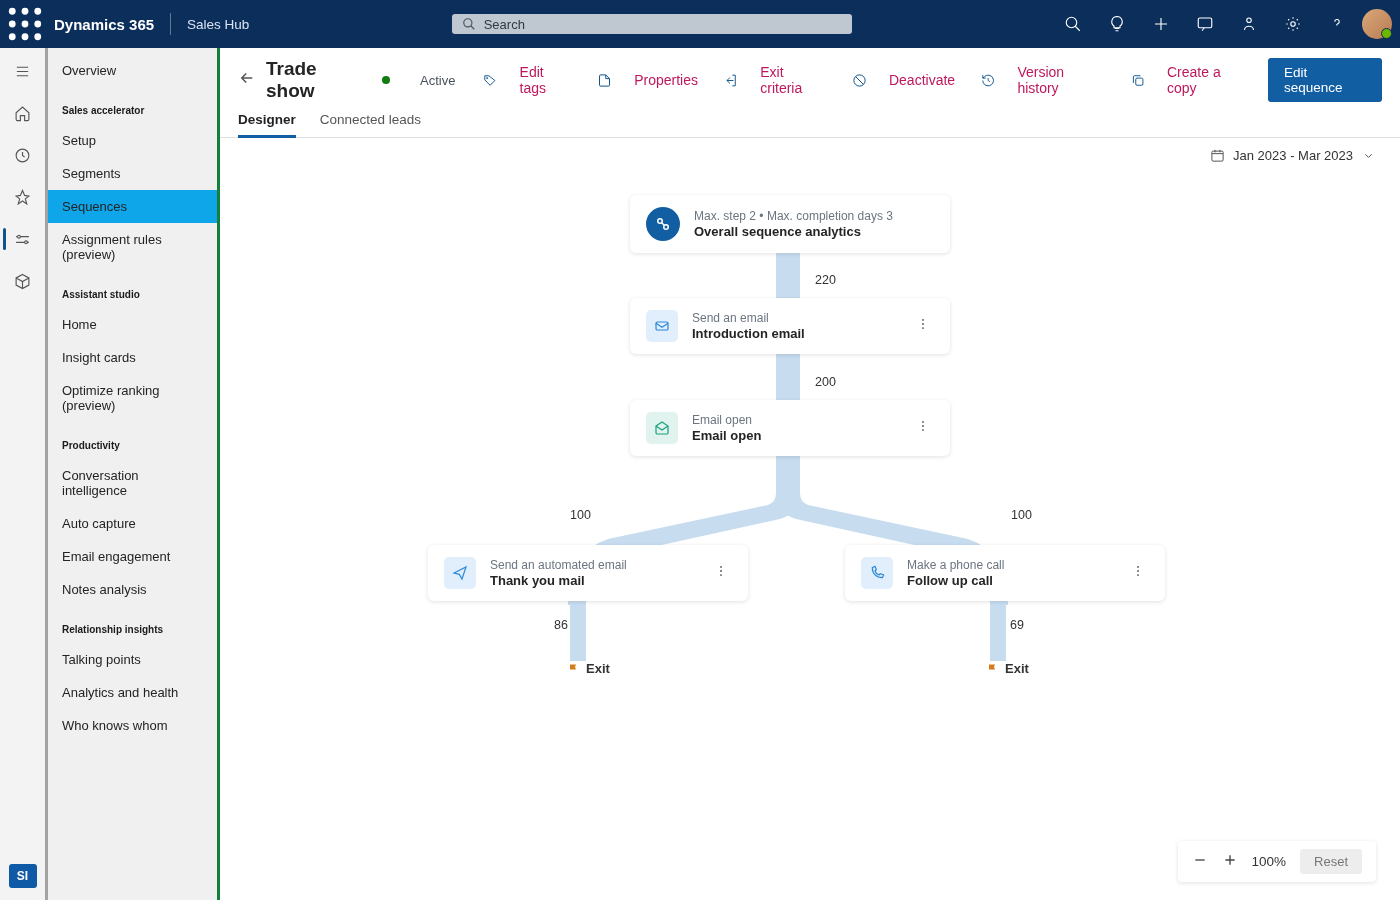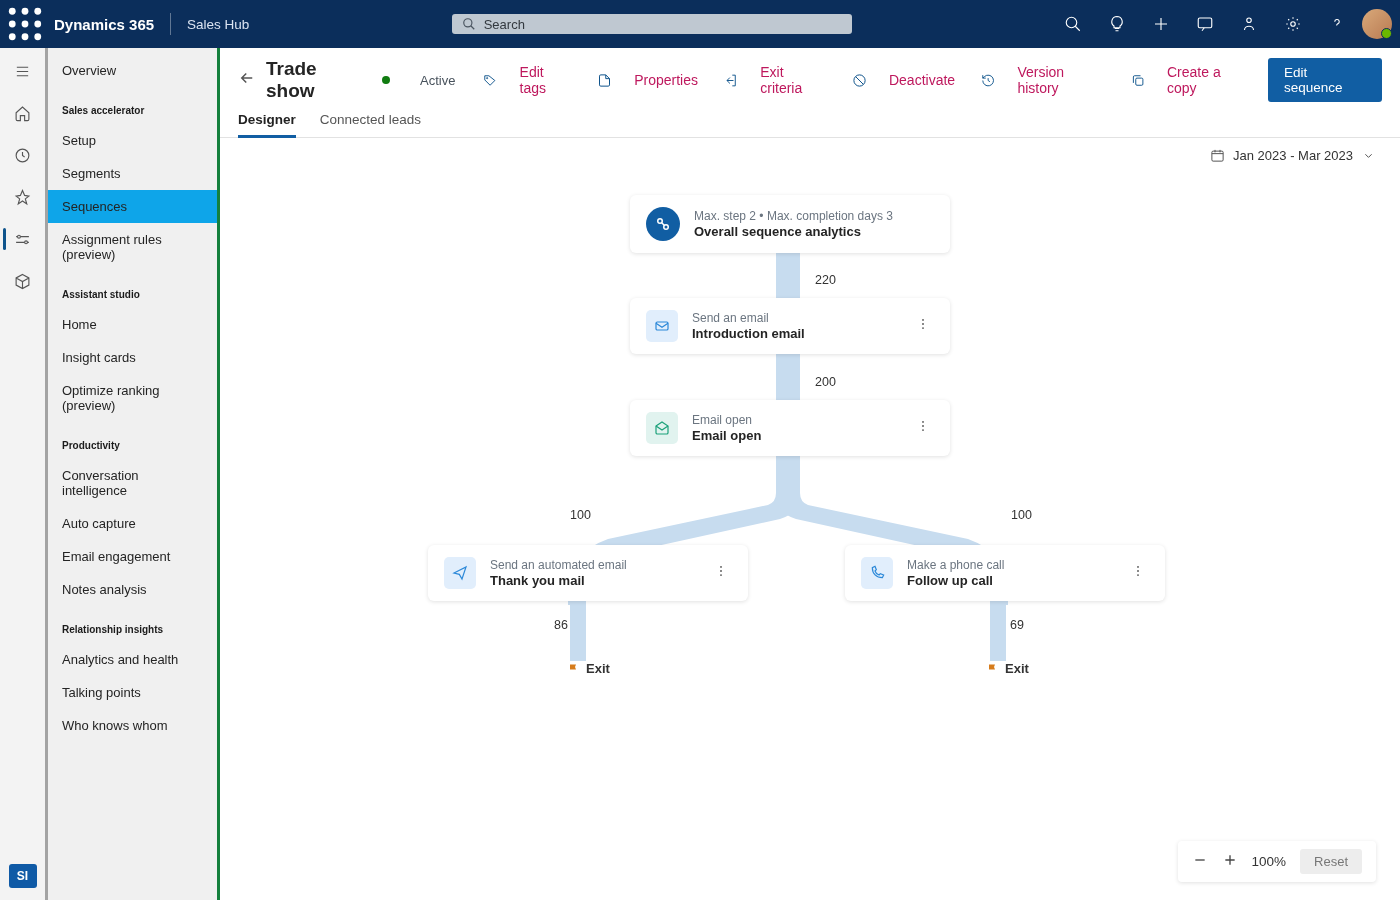--- a/index.html
+++ b/index.html
@@ -199,22 +199,22 @@
     <div class="nav-header">Assistant studio</div>
     <div class="nav-item">Home</div>
     <div class="nav-item">Insight cards</div>
     <div class="nav-item">Optimize ranking (preview)</div>
     <div class="nav-header">Productivity</div>
     <div class="nav-item">Conversation intelligence</div>
     <div class="nav-item">Auto capture</div>
     <div class="nav-item">Email engagement</div>
     <div class="nav-item">Notes analysis</div>
     <div class="nav-header">Relationship insights</div>
+    <div class="nav-item">Talking points</div>
     <div class="nav-item">Analytics and health</div>
-    <div class="nav-item">Talking points</div>
     <div class="nav-item">Who knows whom</div>
   </div>
 
   <div class="main">
     <div class="cmdbar">
       <div class="backbtn"><svg viewBox="0 0 24 24">
             <path d="M19 12H5M11 6l-6 6 6 6"></path>
           </svg></div>
       <span class="title">Trade show</span>
       <span class="statusdot"></span>

